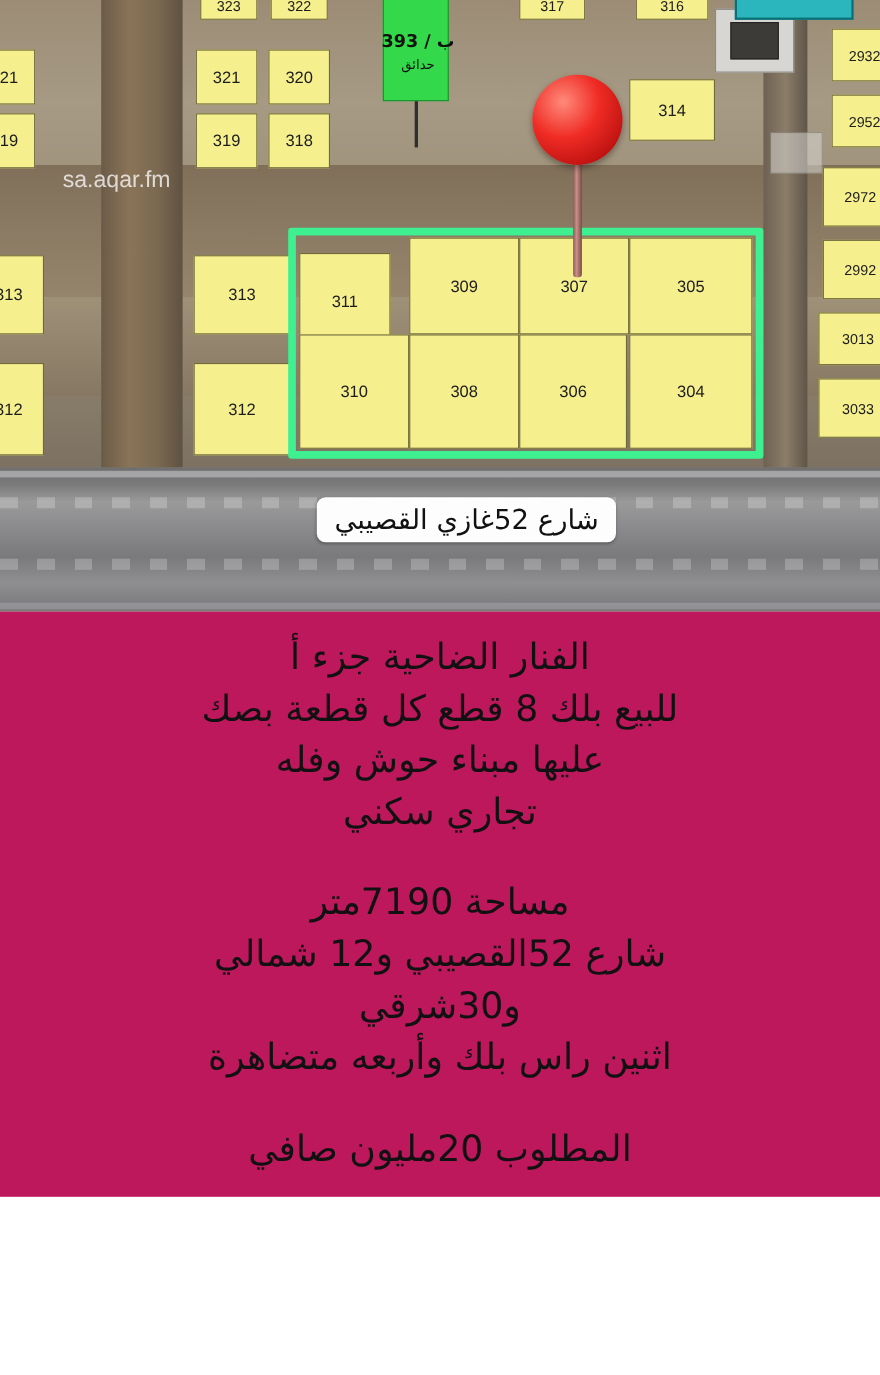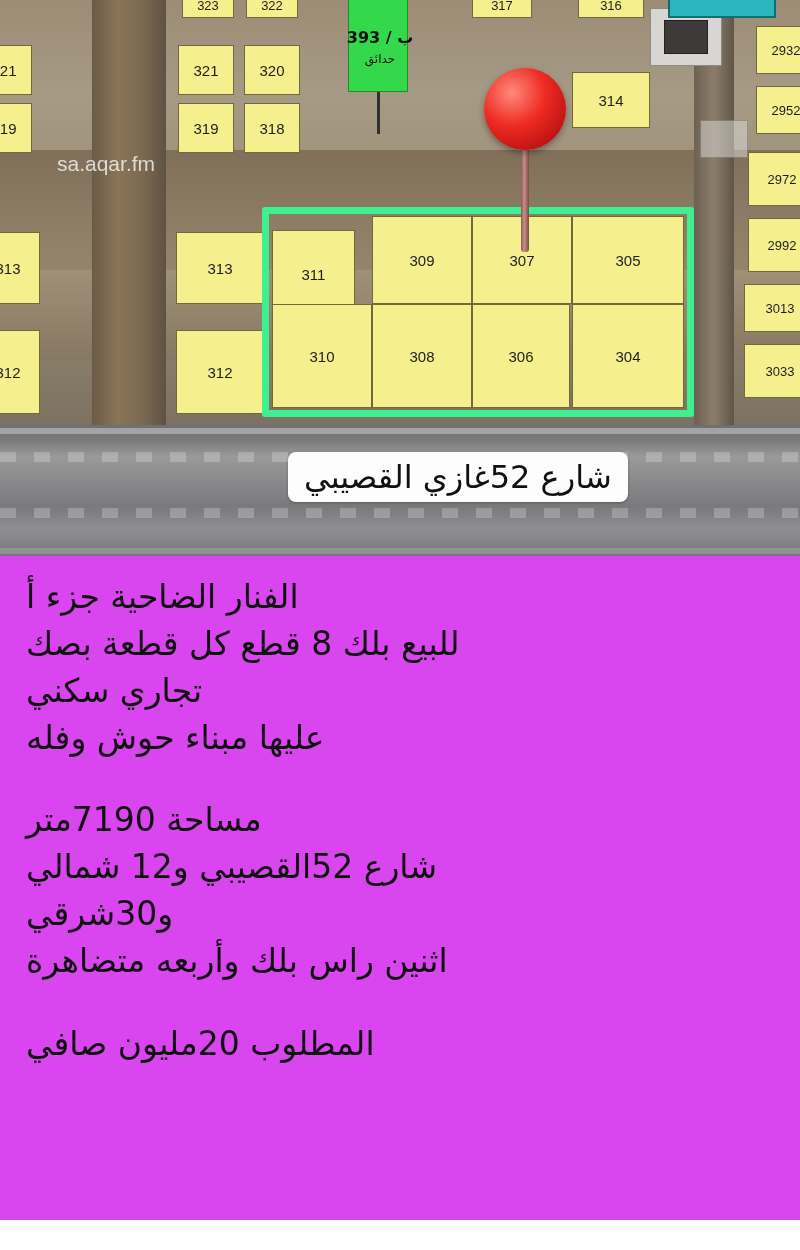--- a/index.html
+++ b/index.html
@@ -165,21 +165,21 @@
     font-family: "Liberation Sans", sans-serif;
   }
 
   
   .street-pill {
     position: absolute;
     left: 288px; top: 452px;
     background: #fdfdfd;
     border-radius: 8px;
     padding: 6px 16px;
-    font-size: 32px;
+    font-size: 25px;
     color: #111;
     direction: rtl;
     font-family: "DejaVu Sans", sans-serif;
     box-shadow: 0 1px 3px rgba(0,0,0,.3);
   }
 
   
   .bldg {
     position: absolute;
     background: #d8d6d2;
@@ -194,24 +194,24 @@
     background: #2bb6bd;
     border: 2px solid #0c6f75;
     box-sizing: border-box;
   }
 
   
   .desc {
     position: absolute;
     left: 0; top: 556px;
     width: 800px;
-    height: 664px;
-    background: #d946ef;
-    direction: rtl;
-    text-align: left;
+    height: 532px;
+    background: #be185d;
+    direction: rtl;
+    text-align: center;
     padding: 18px 26px 0 26px;
     box-sizing: border-box;
     font-family: "DejaVu Sans", sans-serif;
   }
   .desc p {
     margin: 0;
     color: #111111;
     font-size: 33px;
     line-height: 1.42;
     white-space: pre-wrap;
@@ -286,22 +286,22 @@
 
     <div class="wm-sub">sa.aqar.fm</div>
 
     <div class="street-pill">شارع 52غازي القصيبي</div>
   </div>
 </div>
 
 <div class="desc">
   <p>الفنار الضاحية جزء أ</p>
   <p>للبيع بلك 8 قطع كل قطعة بصك</p>
+  <p>عليها مبناء حوش وفله</p>
   <p>تجاري سكني</p>
-  <p>عليها مبناء حوش وفله</p>
   <div class="gap"></div>
   <p>مساحة 7190متر</p>
   <p>شارع 52القصيبي و12 شمالي</p>
   <p>و30شرقي</p>
   <p>اثنين راس بلك وأربعه متضاهرة</p>
   <div class="gap"></div>
   <p>المطلوب 20مليون صافي</p>
 </div>
 
 </body></html>

